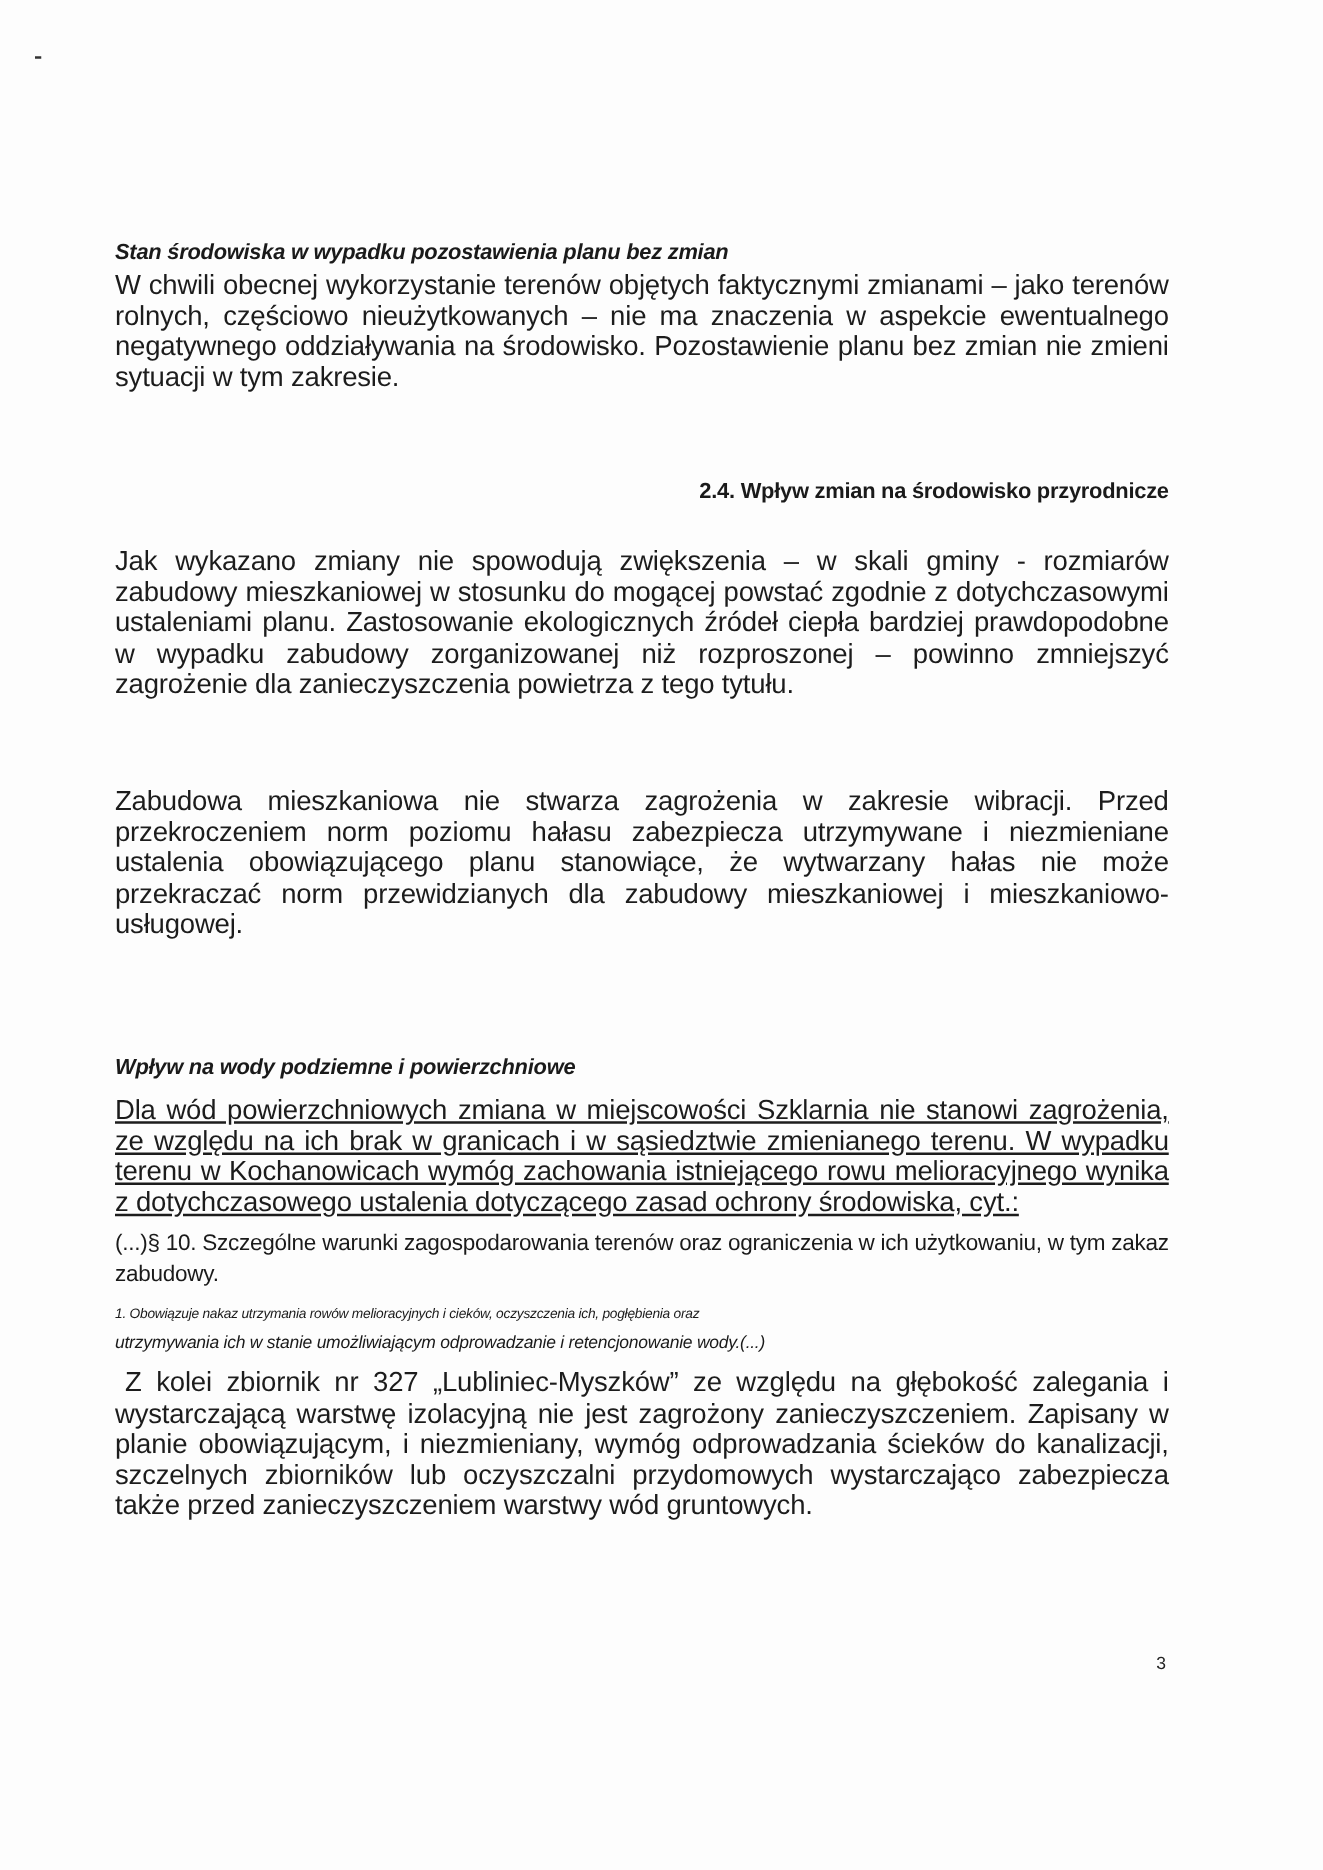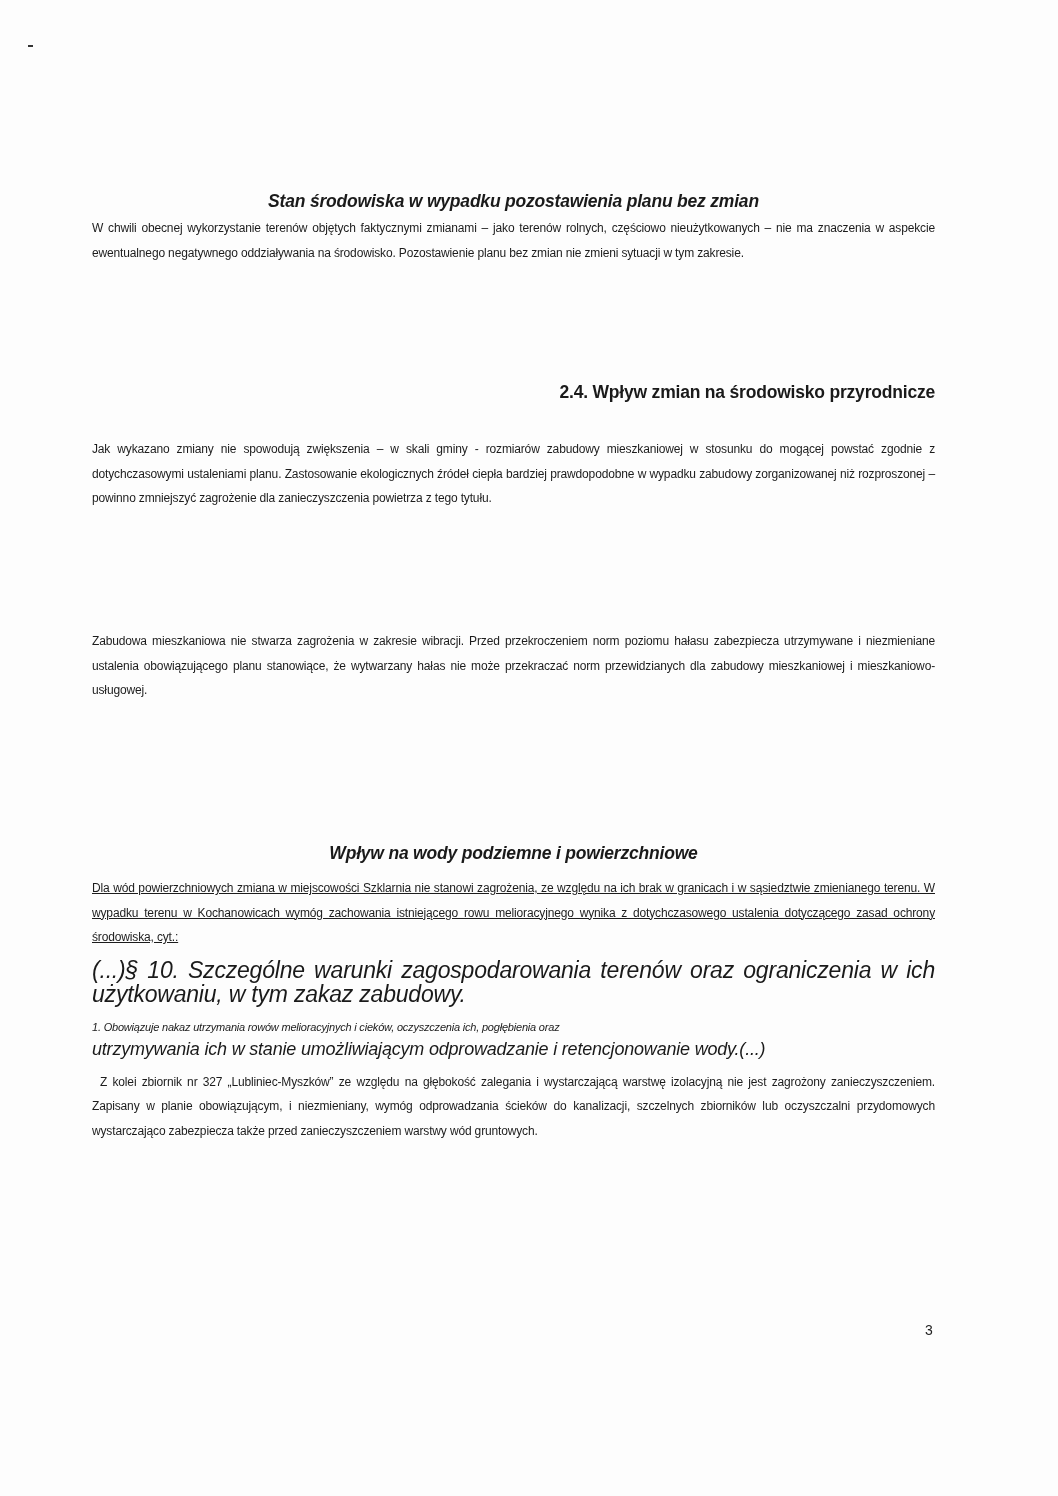--- a/index.html
+++ b/index.html
@@ -4,27 +4,27 @@
   <style>
     html, body { margin: 0; padding: 0; background: #ffffff; }
     body { width: 1058px; height: 1496px; position: relative; overflow: hidden; }
     .page {
       position: absolute; left: 0; top: 0; width: 1058px; height: 1496px;
       background: #fdfdfd; color: #1a1a1a;
       font-family: "Liberation Sans", sans-serif;
     }
     .scan-mark { position: absolute; left: 28px; top: 45px; width: 5px; height: 2px; background: #333; }
     .block { position: absolute; left: 92px; width: 843px; }
-    .h-italic { font-weight: bold; font-style: italic; font-size: 17.5px; line-height: 22px; letter-spacing: -0.2px; text-align: center; }
+    .h-italic { font-weight: bold; font-style: italic; font-size: 17.5px; line-height: 22px; letter-spacing: -0.2px; }
     .h-bold { font-weight: bold; font-size: 17.5px; line-height: 22px; letter-spacing: -0.2px; }
     .para {
-      font-size: 12px; line-height: 24.5px; text-align: justify;
+      font-size: 22px; line-height: 24.5px; text-align: justify;
       letter-spacing: -0.15px; color: #1c1c1c;
     }
-    .quote-italic { font-style: italic; font-size: 23px; line-height: 24.5px; text-align: justify; letter-spacing: -0.2px; }
+    .quote-italic { font-size: 18px; line-height: 24.5px; text-align: justify; letter-spacing: -0.2px; }
     .quote-small { font-style: italic; font-size: 11px; line-height: 21px; letter-spacing: -0.2px; }
     .indent { text-indent: 8px; }
     .page-number { position: absolute; left: 925px; top: 1322px; font-size: 14px; color: #222; }
   </style>
 </head>
 <body>
 
 <div class="page">
   <div class="scan-mark"></div>
 
@@ -43,18 +43,18 @@
 
   <div class="block" style="top:629px;">
     <div class="para" style="">Zabudowa mieszkaniowa nie stwarza zagrożenia w zakresie wibracji. Przed przekroczeniem norm poziomu hałasu zabezpiecza utrzymywane i niezmieniane ustalenia obowiązującego planu stanowiące, że wytwarzany hałas nie może przekraczać norm przewidzianych dla zabudowy mieszkaniowej i mieszkaniowo-usługowej.</div>
   </div>
 
   <div class="block" style="top:842px;">
     <div class="h-italic">Wpływ na wody podziemne i powierzchniowe</div>
     <div class="para" style="margin-top:12px;text-decoration:underline;">Dla wód powierzchniowych zmiana w miejscowości Szklarnia nie stanowi zagrożenia, ze względu na ich brak w granicach  i w sąsiedztwie zmienianego terenu. W wypadku terenu w Kochanowicach  wymóg  zachowania  istniejącego  rowu  melioracyjnego  wynika z dotychczasowego ustalenia dotyczącego zasad ochrony środowiska, cyt.:</div>
     <div class="quote-italic" style="margin-top:8px;">(...)§ 10. Szczególne warunki zagospodarowania terenów oraz ograniczenia w ich użytkowaniu, w tym zakaz zabudowy.</div>
     <div class="quote-small" style="margin-top:10px;">1. Obowiązuje nakaz utrzymania rowów melioracyjnych i cieków, oczyszczenia ich, pogłębienia oraz</div>
-    <div class="quote-small" style="font-size:18px; line-height:22px;">utrzymywania ich w stanie umożliwiającym odprowadzanie i retencjonowanie wody.(...)</div>
+    <div class="quote-small" style="font-size:14px; line-height:22px;">utrzymywania ich w stanie umożliwiającym odprowadzanie i retencjonowanie wody.(...)</div>
     <div class="para indent" style="margin-top:10px;">Z kolei zbiornik nr 327 „Lubliniec-Myszków” ze względu na głębokość zalegania i wystarczającą warstwę izolacyjną nie jest zagrożony zanieczyszczeniem. Zapisany w planie obowiązującym, i niezmieniany, wymóg odprowadzania ścieków do kanalizacji, szczelnych zbiorników lub oczyszczalni przydomowych wystarczająco zabezpiecza także przed  zanieczyszczeniem warstwy wód gruntowych.</div>
   </div>
 
   <div class="page-number">3</div>
 </div>
 
 </body></html>

